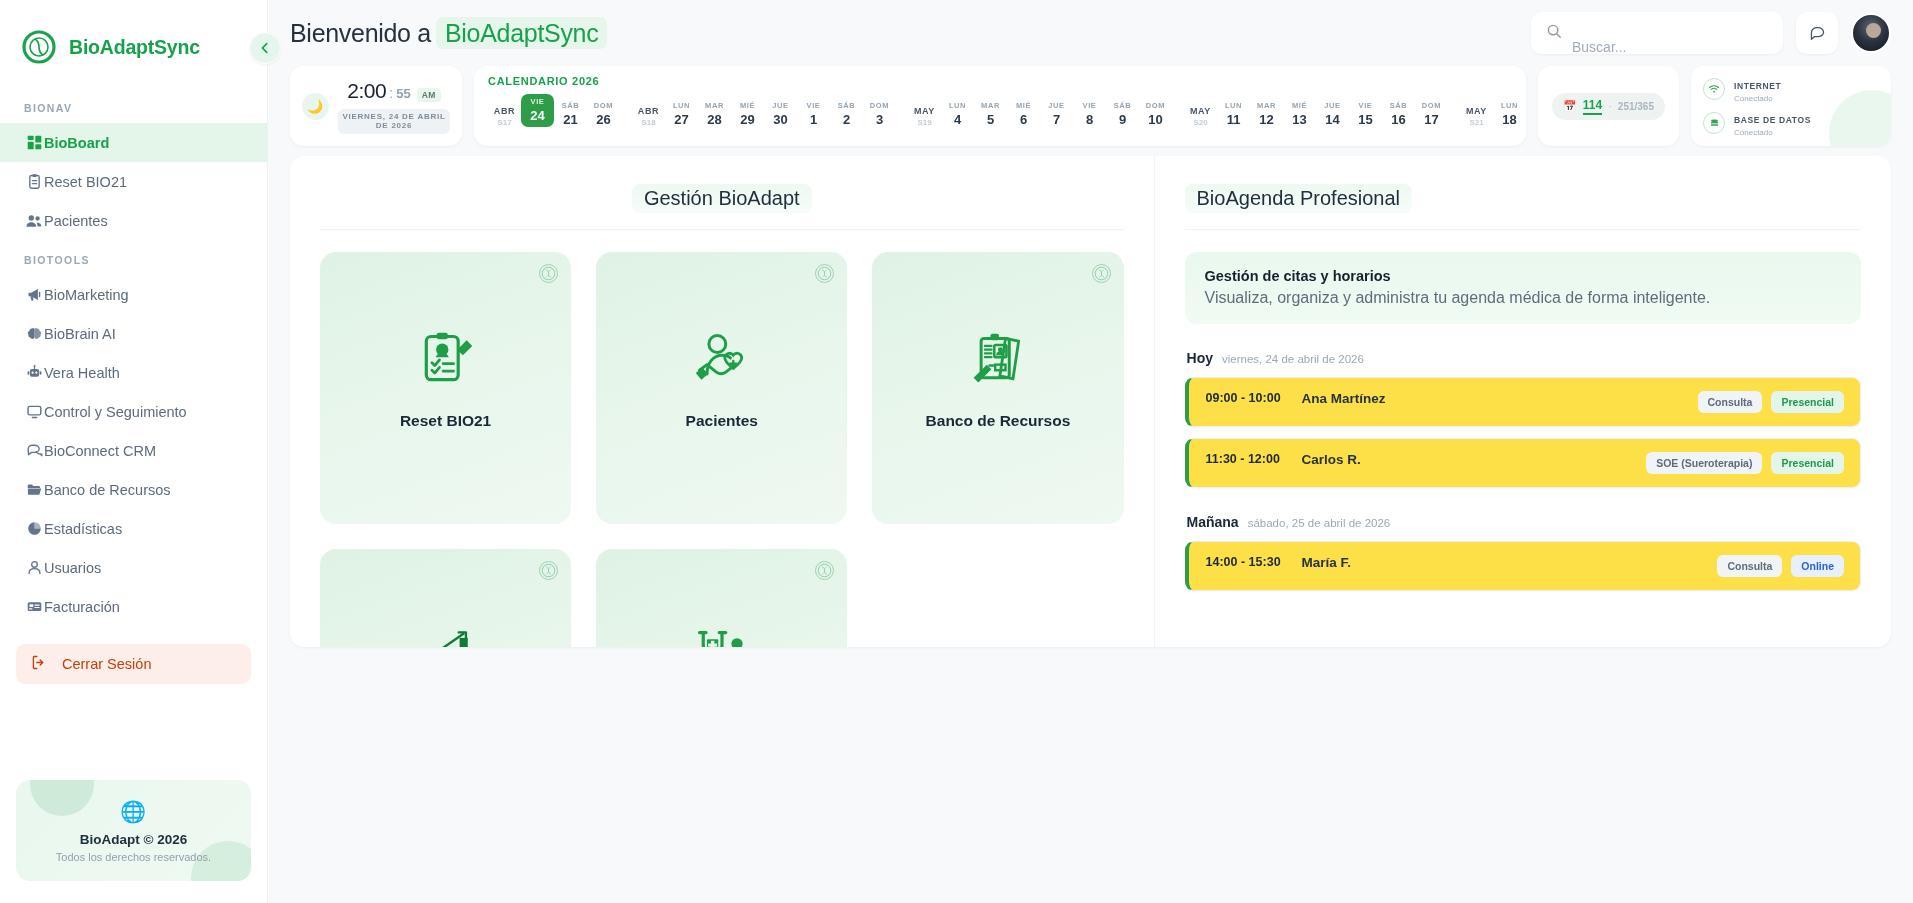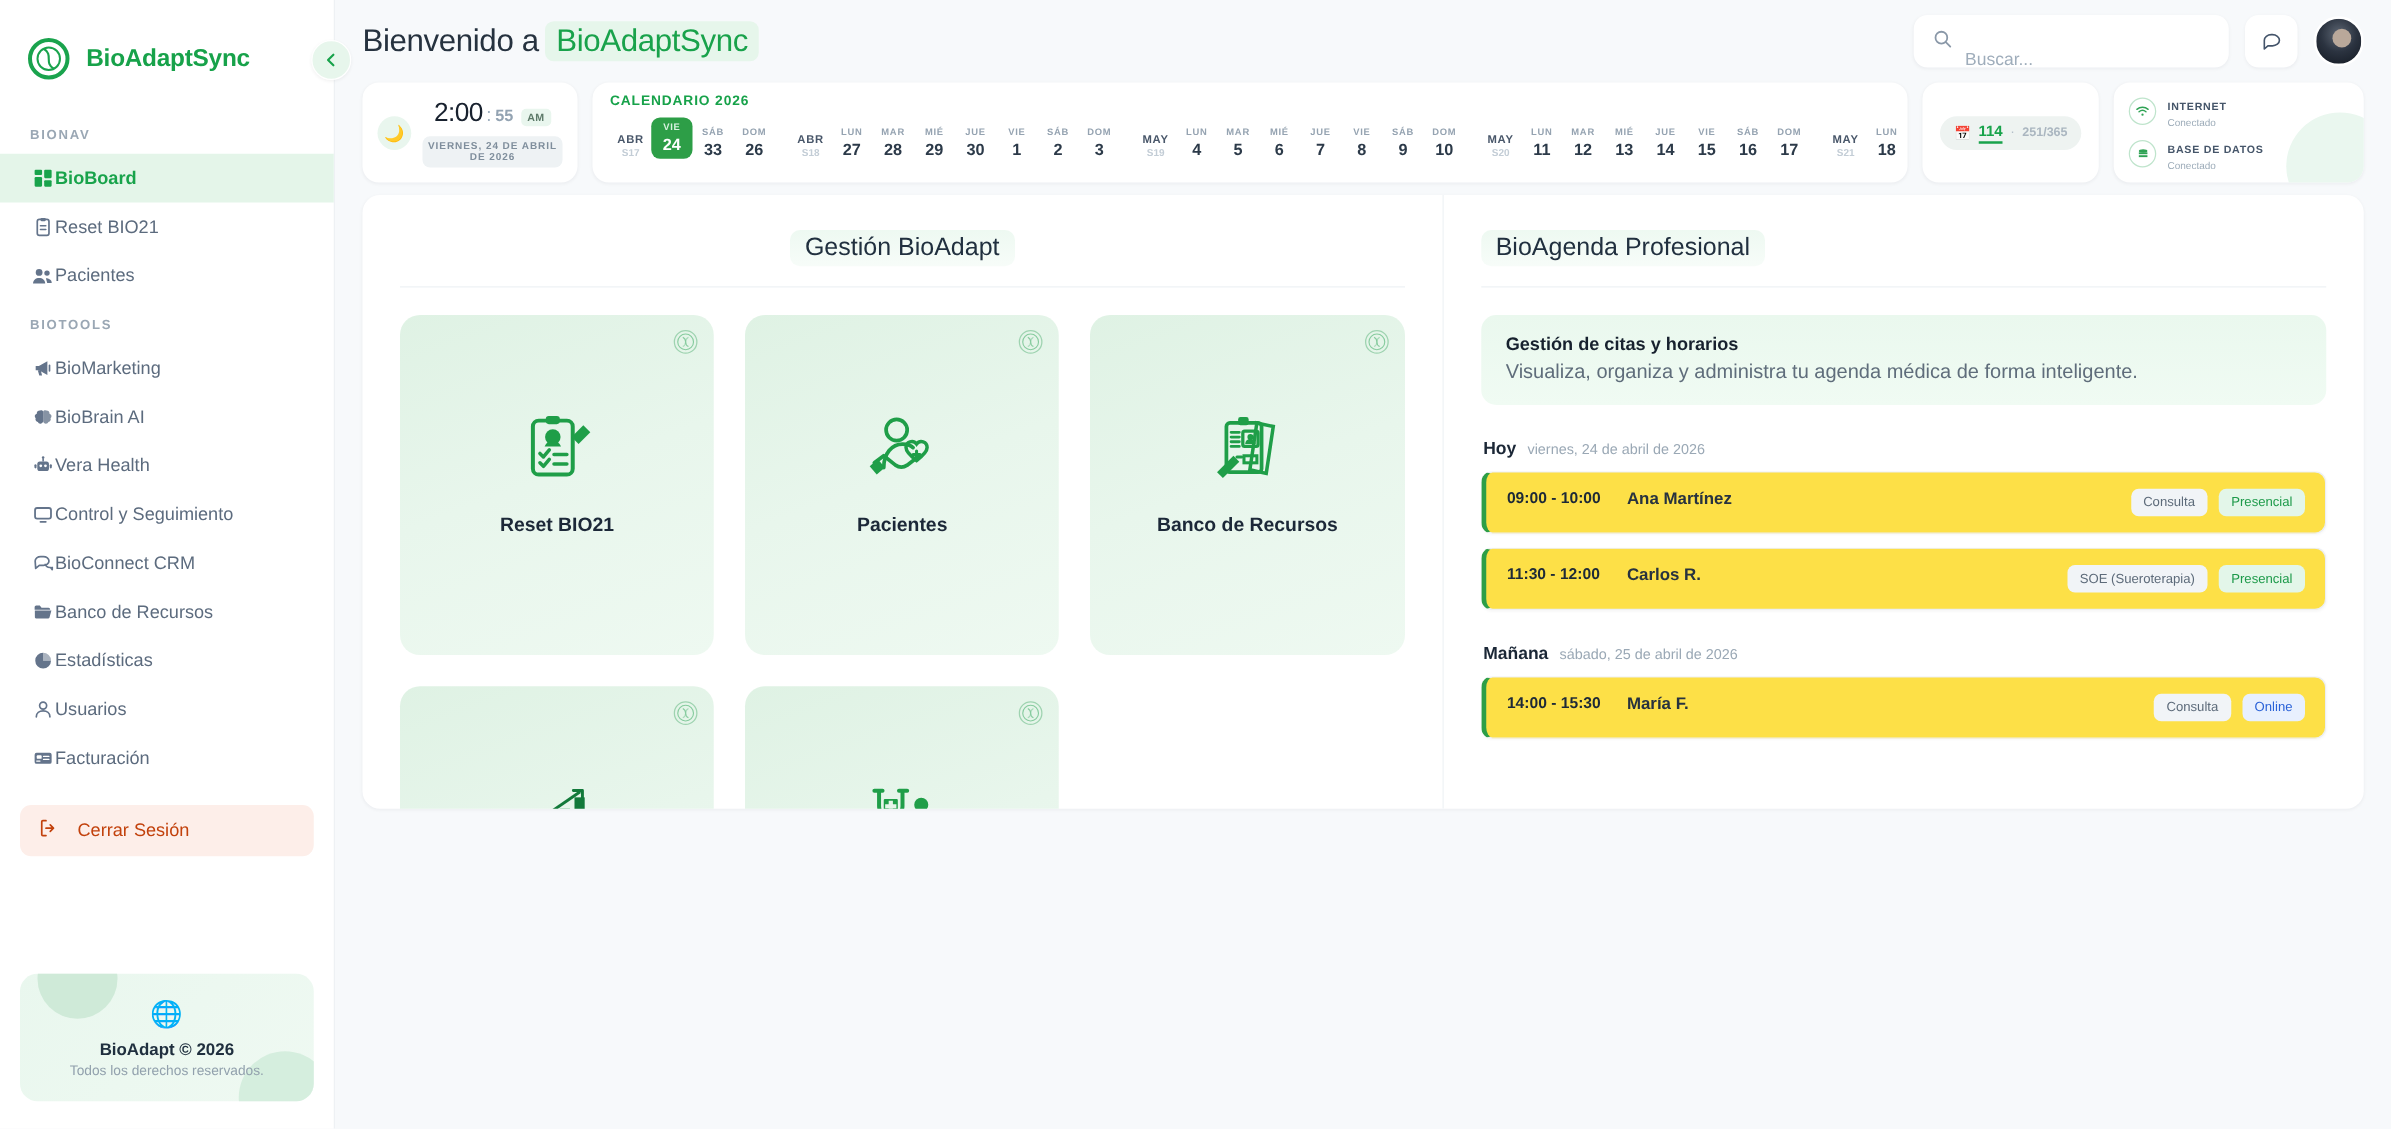--- a/index.html
+++ b/index.html
@@ -150,21 +150,21 @@
   .day-head { display:flex; align-items:baseline; gap:9px; margin: 26px 0 11px 2px; }
   .day-head .dh-t { font-size: 14px; font-weight: 800; color:#1b2736; }
   .day-head .dh-d { font-size: 11.5px; color:#9aa8b5; }
 
   .appt { display:flex; align-items:flex-start; background:#fde047; border: 1px solid #eceff3;
     border-left: 4px solid #2d9e47; border-radius: 9px; padding: 13px 16px 13px 17px;
     margin-bottom: 11px; cursor:pointer; box-shadow: 0 1px 2px rgba(16,24,40,0.03); }
   .appt .atime { font-size: 12.5px; font-weight: 800; color:#1d2937; width: 96px; flex:0 0 96px; }
   .appt .aname { font-size: 13.5px; font-weight: 600; color:#27323f; }
   .appt .atags { margin-left:auto; display:flex; gap: 9px; align-items:center; }
-  .tag { font-size: 10.5px; font-weight: 400; border-radius: 6px; padding: 5px 10px; white-space: nowrap; }
+  .tag { font-size: 10.5px; font-weight: 700; border-radius: 6px; padding: 5px 10px; white-space: nowrap; }
   .tag.grey { background:#f1f4f7; color:#5d6b7a; }
   .tag.green { background:#e3f6e9; color:#1d9a4a; }
   .tag.blue { background:#e8f0fe; color:#2a62d8; }
 </style>
 </head>
 <body>
 
 <div class="app">
 
   <aside class="sidebar">
@@ -374,21 +374,21 @@
             <div class="cday month">
               <div class="dw">ABR</div>
               <div class="dn">S17</div>
             </div>
             <div class="cday today">
               <div class="dw">VIE</div>
               <div class="dn">24</div>
             </div>
             <div class="cday">
               <div class="dw">SÁB</div>
-              <div class="dn">33</div>
+              <div class="dn">21</div>
             </div>
             <div class="cday">
               <div class="dw">DOM</div>
               <div class="dn">26</div>
             </div>
             <div class="cal-sep"></div>
             <div class="cday month">
               <div class="dw">ABR</div>
               <div class="dn">S18</div>
             </div>

